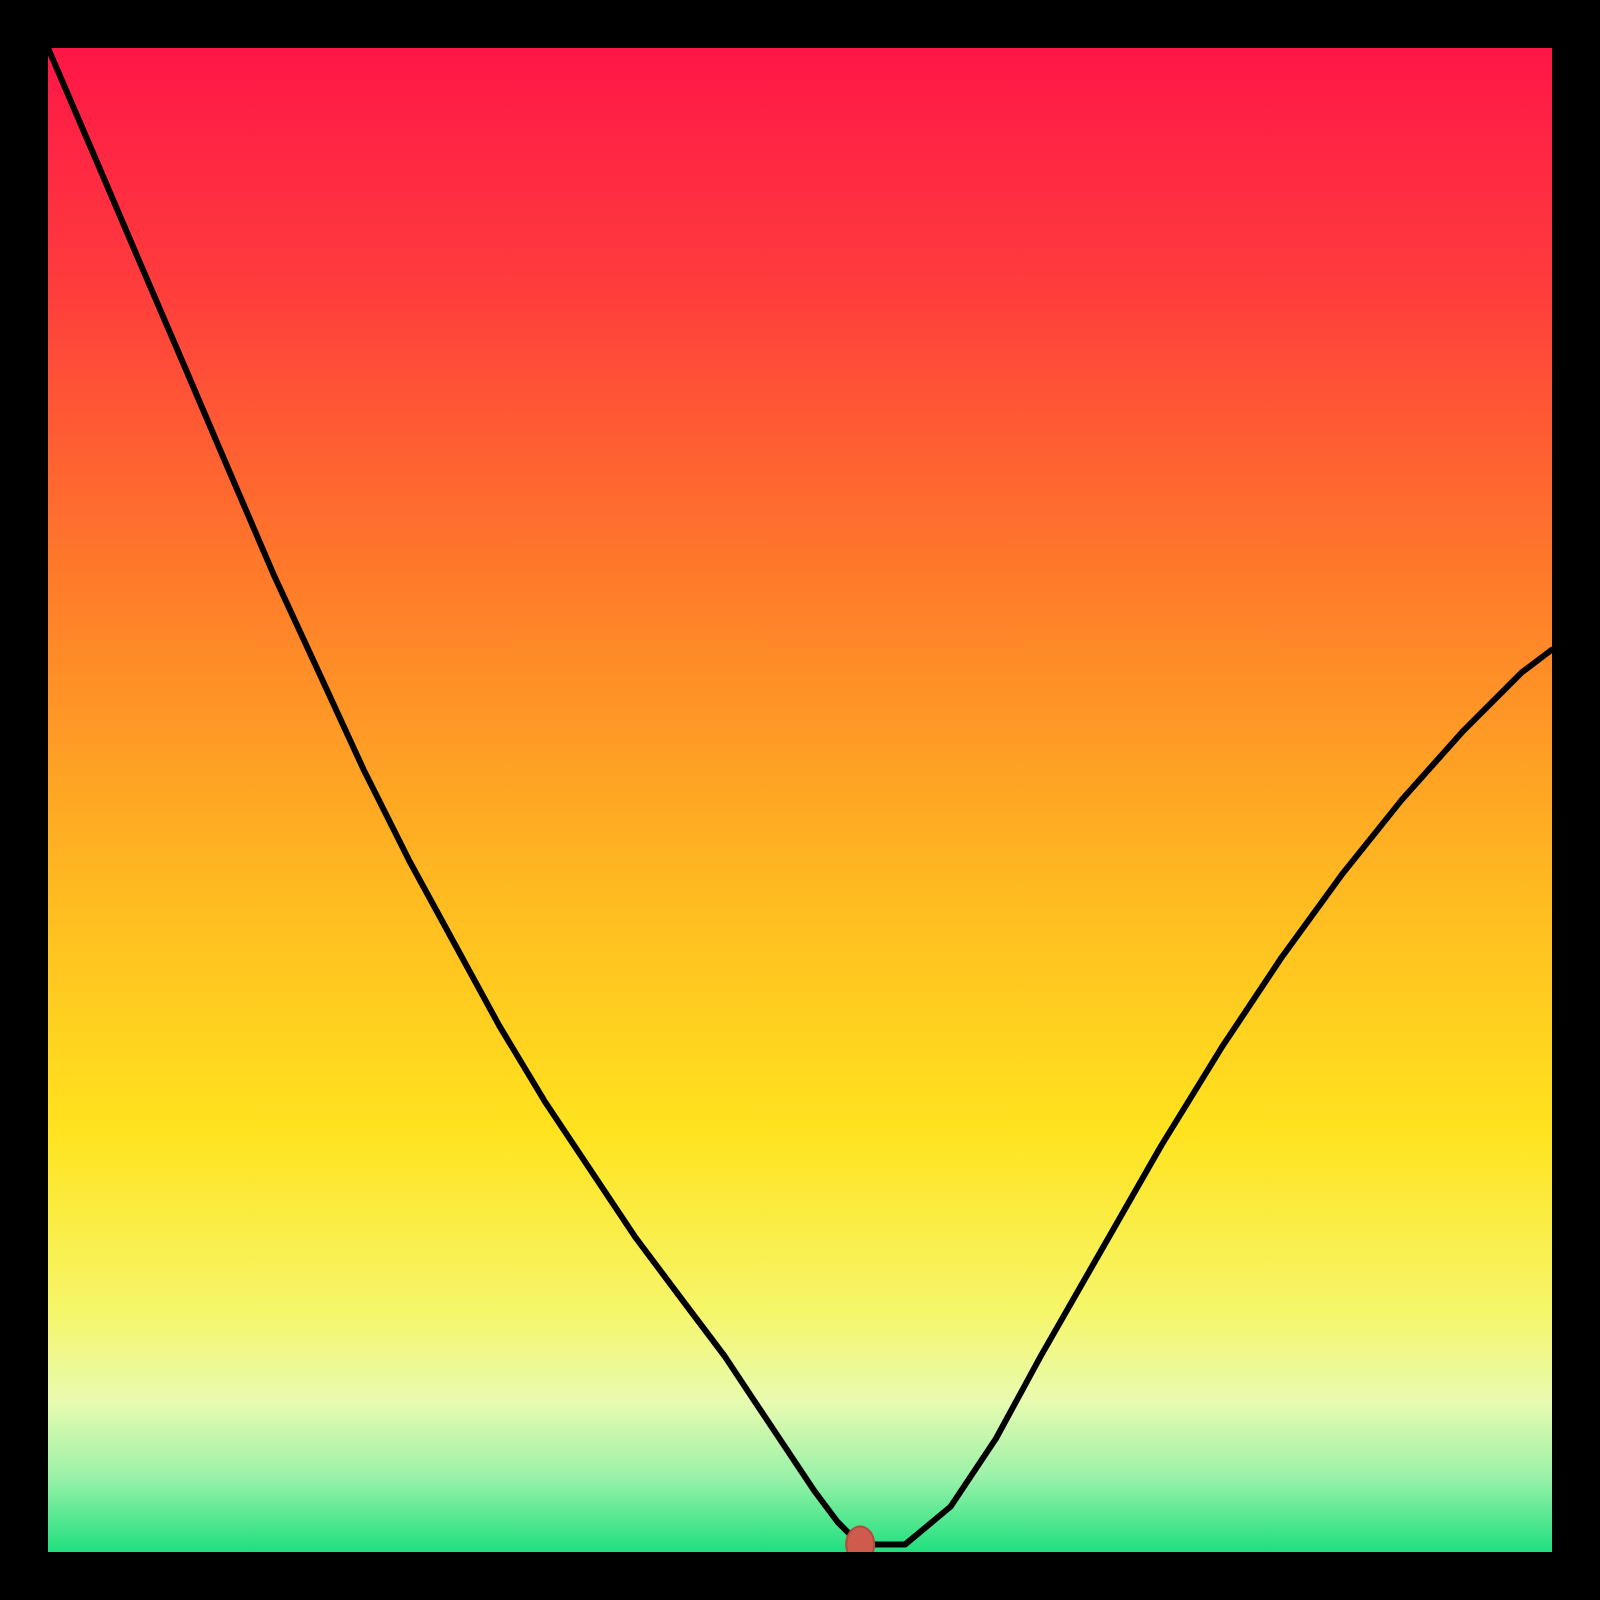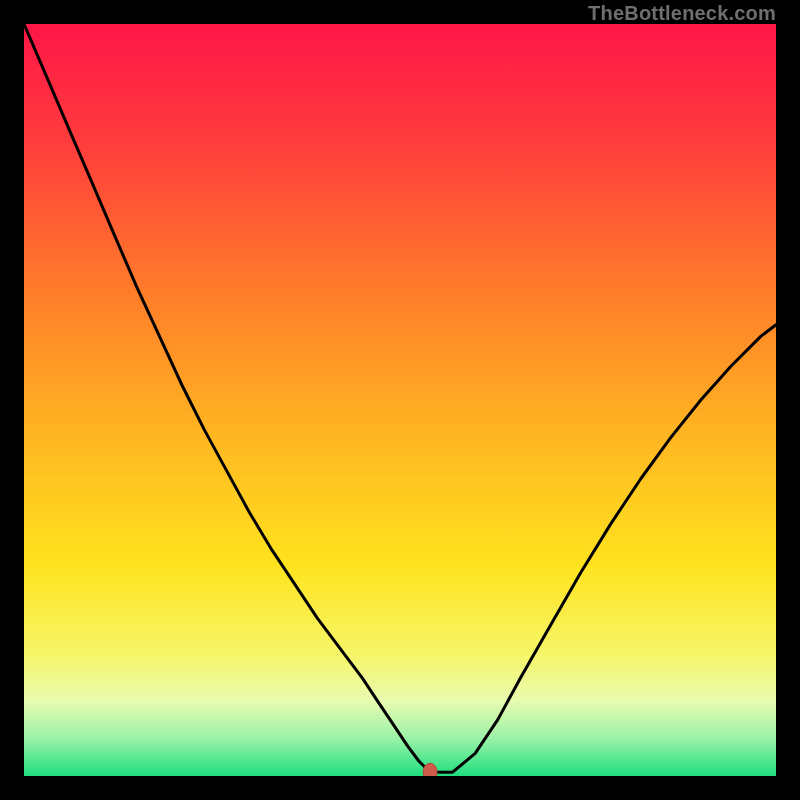--- a/index.html
+++ b/index.html
@@ -34,21 +34,20 @@
     font-weight: 600;
     color: #6f6f6f;
     letter-spacing: 0.2px;
   }
   svg { display: block; }
 </style>
 </head>
 <body>
 
 <div class="frame">
-  <div class="watermark">TheBottleneck.com</div>
 
   <div class="plot">
     <svg id="chart-svg" width="752" height="752" viewBox="0 0 752 752">
       <defs>
         <linearGradient id="bg-grad" x1="0" y1="0" x2="0" y2="1">
             <stop offset="0%" stop-color="#ff1647"></stop>
             <stop offset="15%" stop-color="#ff3a3d"></stop>
             <stop offset="35%" stop-color="#ff7a2a"></stop>
             <stop offset="55.00000000000001%" stop-color="#ffb721"></stop>
             <stop offset="72%" stop-color="#ffe31e"></stop>

